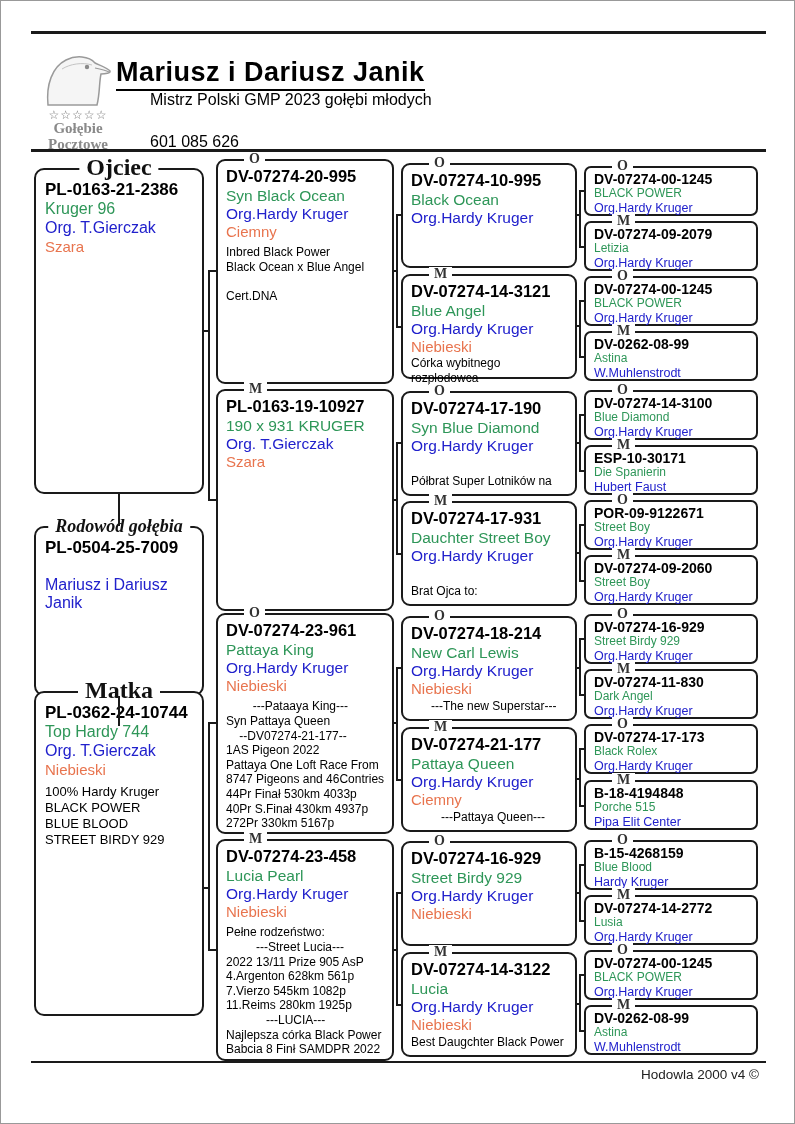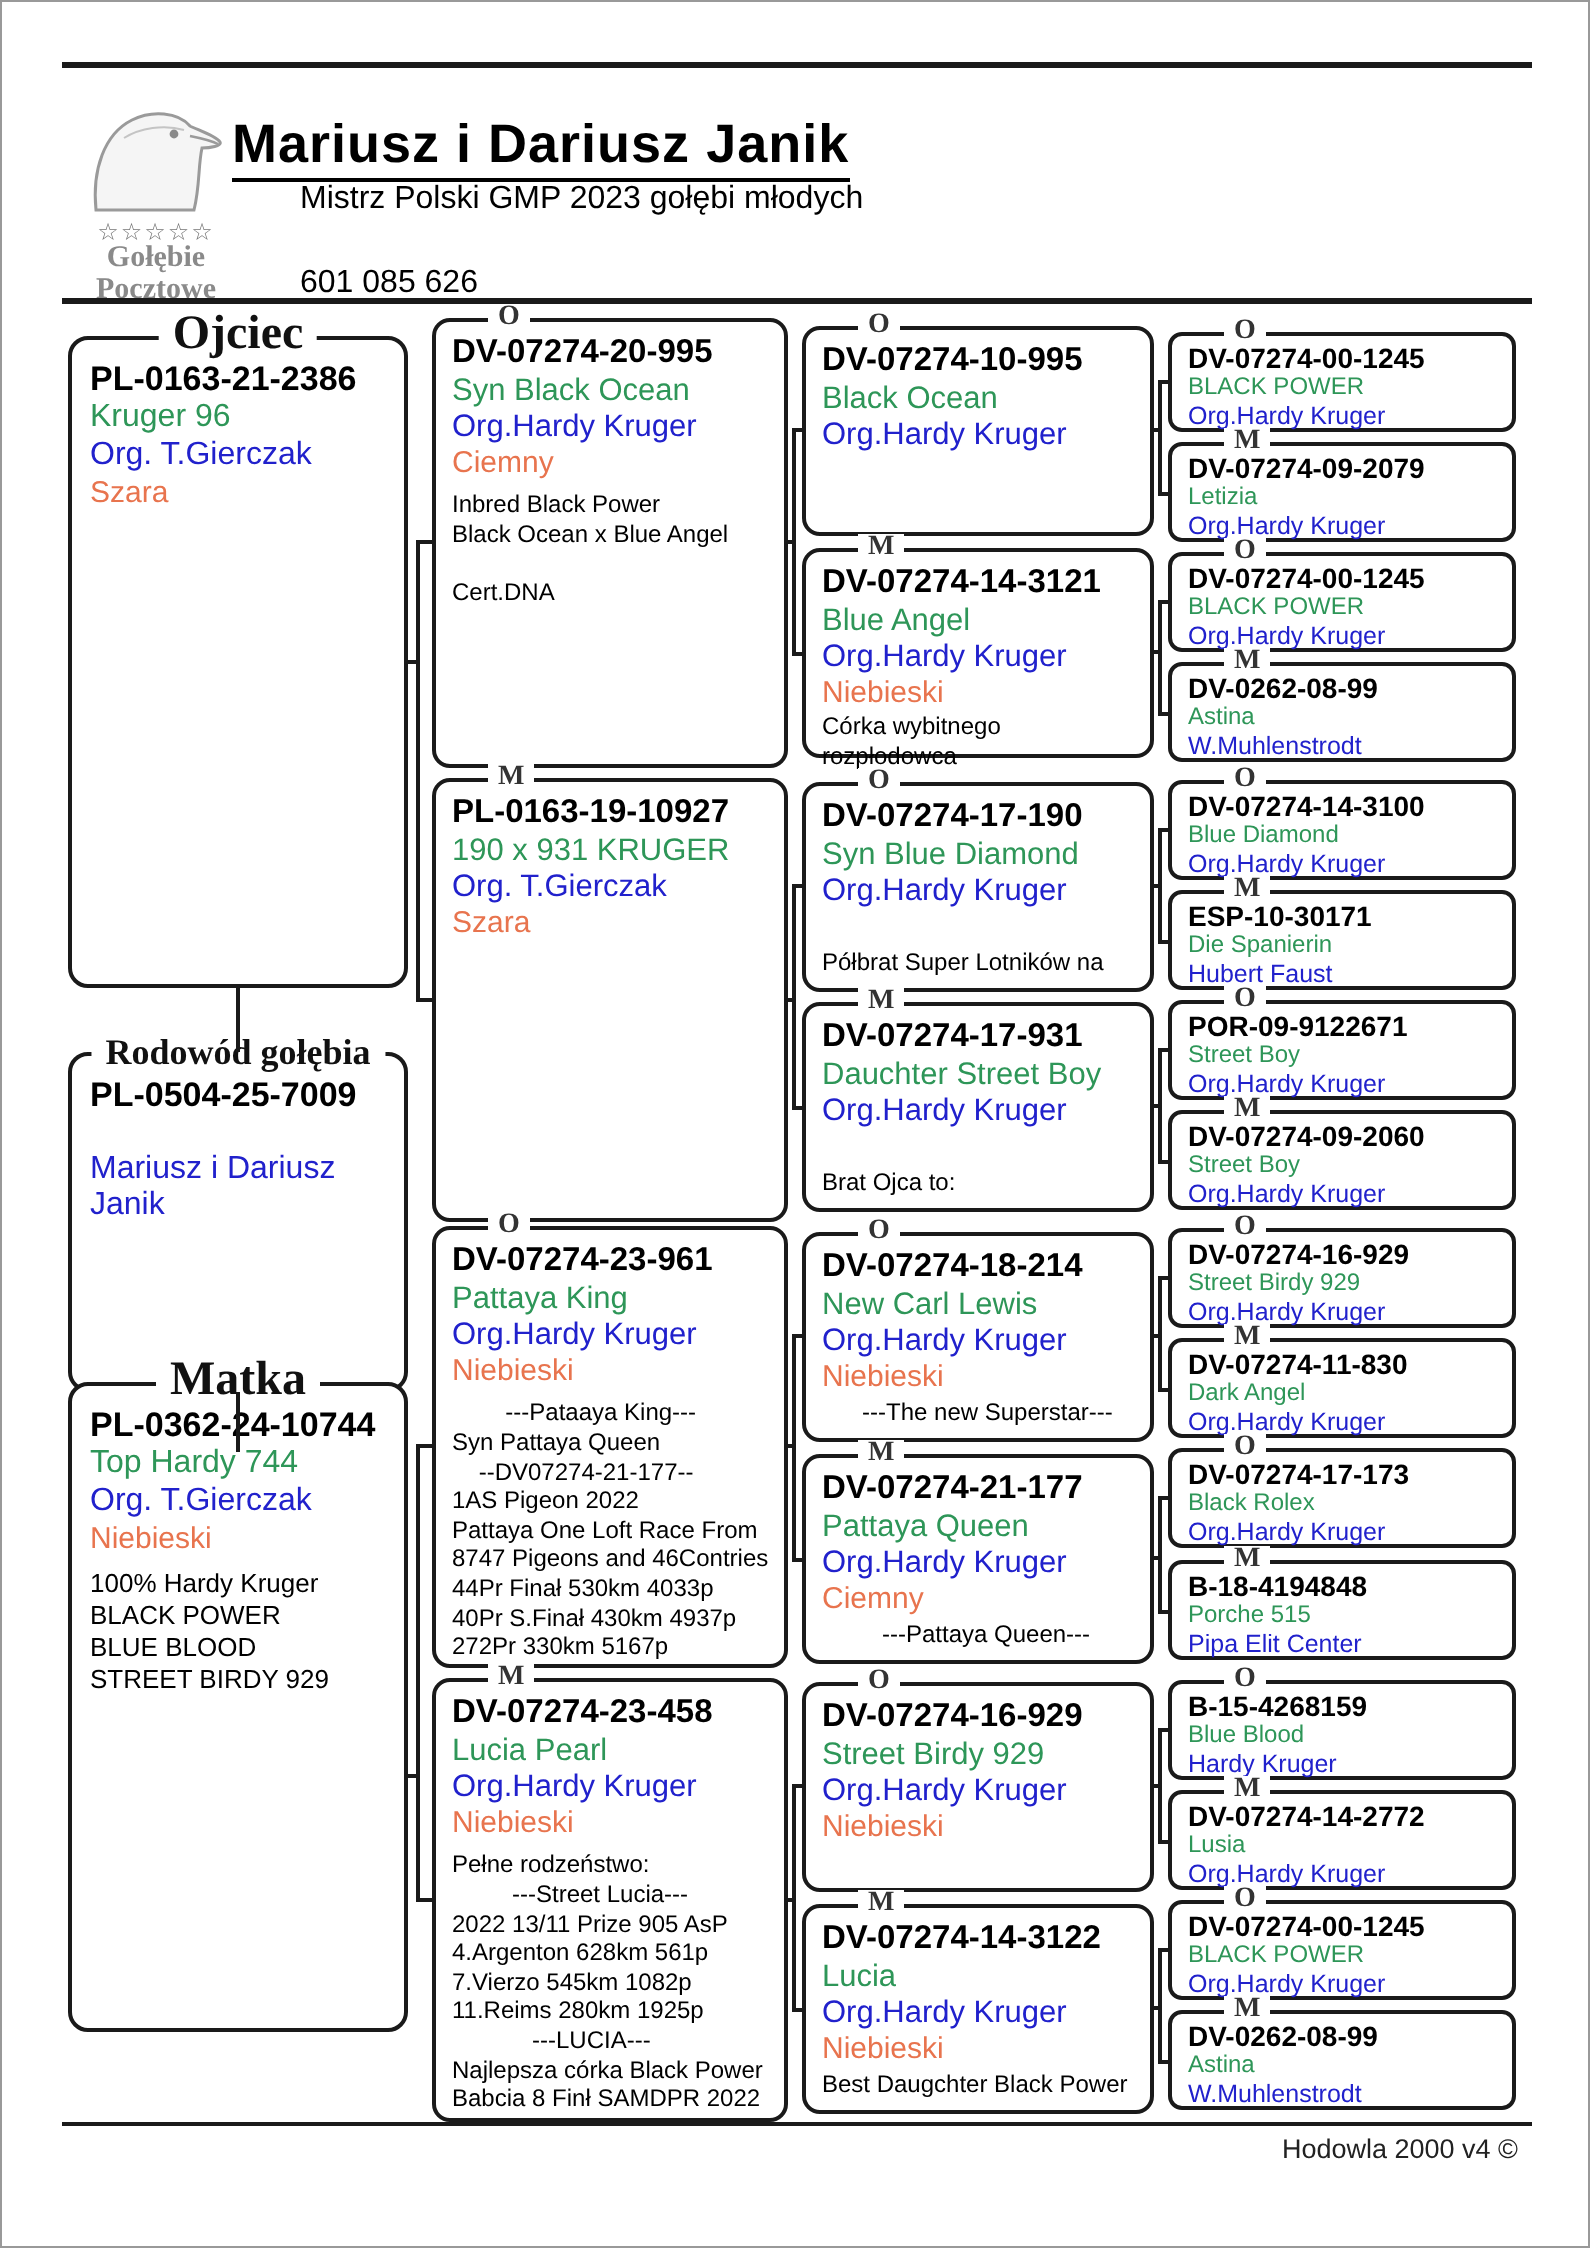--- a/index.html
+++ b/index.html
@@ -24,21 +24,21 @@
          padding:6px 6px 4px 8px; display:flex; flex-direction:column; }
   .g2 { left:215px; width:178px; }
   .g3 { left:400px; width:176px; }
   .g4 { left:583px; width:174px; padding:3px 5px 2px 8px; border-radius:7px; }
   .main { left:33px; width:170px; border-radius:10px; padding:10px 8px 6px 9px; }
 
   .tab { position:absolute; top:-15px; left:50%; transform:translateX(-50%);
          background:#fff; padding:0 7px; font-family:"Liberation Serif", serif;
          font-weight:bold; color:#111; white-space:nowrap; line-height:1;text-align:center; }
   .tab.big { font-size:24px; }
-  .tab.mid { font-size:18px; top:-11px; }
+  .tab.mid { font-size:18px; top:-11px;font-style:italic; }
   .sex { position:absolute; top:-9px; left:26px; background:#fff; padding:0 5px;
          font-family:"Liberation Serif", serif; font-weight:bold; font-size:14px; color:#333; line-height:1; }
 
   .ring { font-weight:bold; font-size:16.5px; color:#000; line-height:1.2; }
   .nm   { font-size:15.5px; color:var(--green,#2e9658); line-height:1.18; }
   .org  { font-size:15.5px; color:var(--blue,#2121cc); line-height:1.18; }
   .clr  { font-size:15px; color:var(--orange,#e8744e); line-height:1.2; }
   .desc { font-size:12px; color:#000; white-space:pre-wrap; line-height:1.22; margin-top:4px; }
   .main .ring { font-size:17px; }
   .main .nm, .main .org { font-size:16px; }

